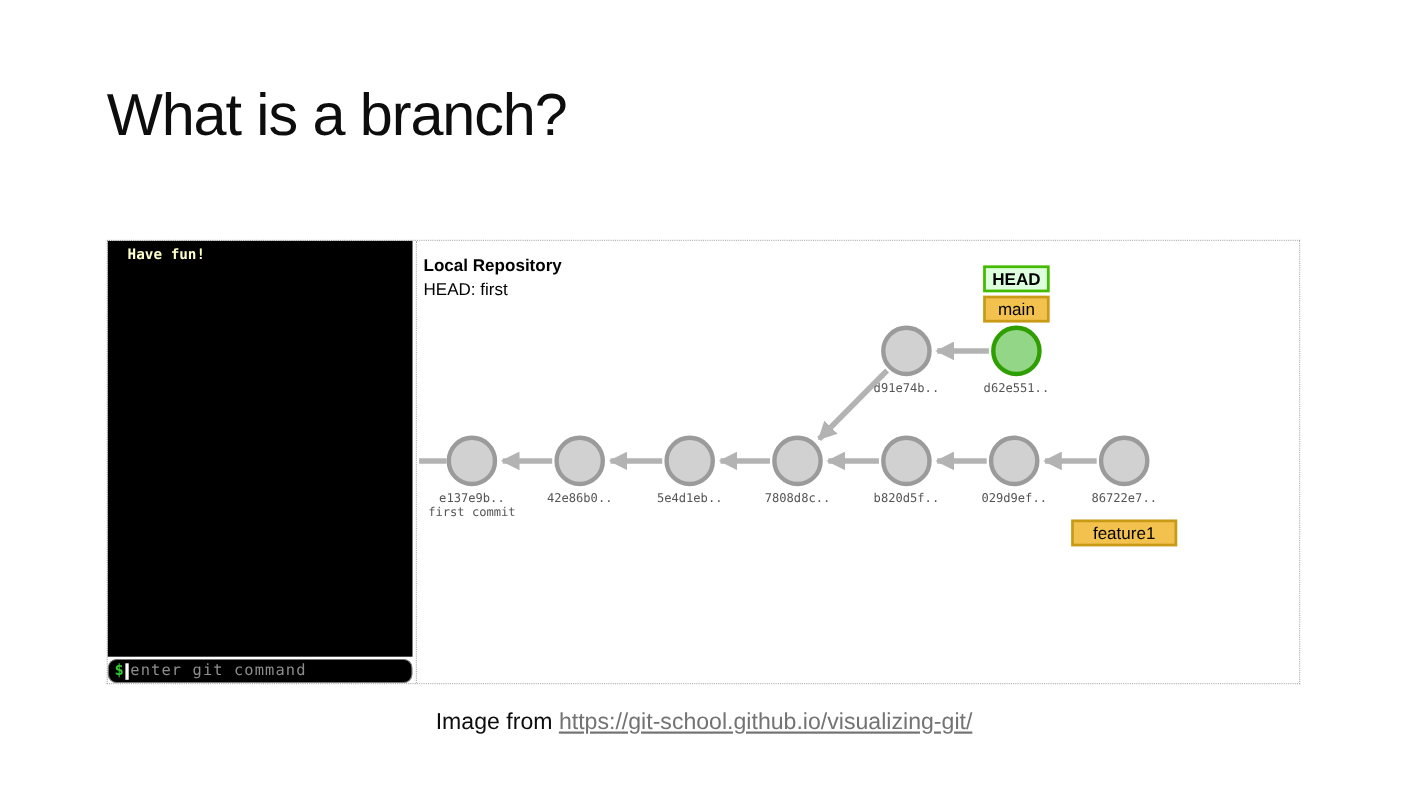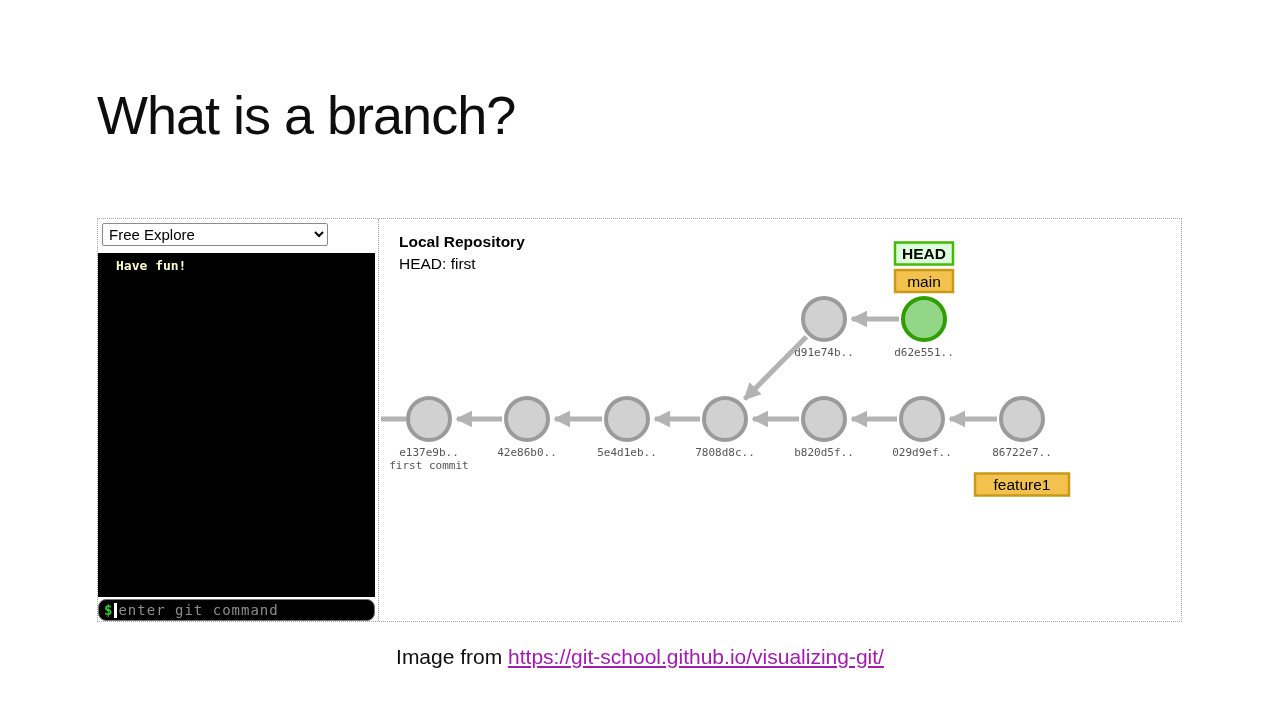--- a/index.html
+++ b/index.html
@@ -2,21 +2,21 @@
 <html><head>
 <meta charset="utf-8">
 <style>
   * { margin:0; padding:0; box-sizing:border-box; }
   html,body { width:1280px; height:720px; background:#ffffff; overflow:hidden;
               font-family:"Liberation Sans", sans-serif; }
 
   .slide { position:relative; width:1280px; height:720px; background:#fff; }
 
   .slide-title {
-    position:absolute; left:97px; top:84px;
+    position:absolute; left:97px; top:74px;
     font-size:54px; font-weight:500; color:#0d0d0d; letter-spacing:-1px;
   }
 
   
   .embed {
     position:absolute; left:97px; top:218px; width:1085px; height:404px;
     border:1px dotted #a6a6a6; background:#fff; display:flex;
   }
 
   .left-col { width:277px; display:flex; flex-direction:column; margin-right:3px; }
@@ -42,44 +42,41 @@
   .cmd-prompt { color:#33cc33; font-weight:bold; margin-right:2px; }
   .cmd-cursor { width:3px; height:15px; background:#fff; margin-right:1px; }
   .cmd-input {
     flex:1; background:transparent; border:none; outline:none;
     font-family:"DejaVu Sans Mono","Liberation Mono", monospace;
     font-size:14px; color:#7dd3fc; letter-spacing:1px;
   }
   .cmd-input::placeholder { color:#8d8d8d; opacity:1; }
 
   .repo-panel { flex:1; position:relative; border-left:1px dotted #a6a6a6; background:#fff; }
-  .repo-header { position:absolute; left:20px; top:12px; font-size:15.5px; color:#000; line-height:22px; }
+  .repo-header { position:absolute; left:6px; top:12px; font-size:15.5px; color:#000; line-height:22px; }
   .repo-title { font-weight:bold; }
   .commit-graph { position:absolute; left:0; top:0; }
 
   
   .caption {
     position:absolute; left:0; top:645px; width:100%;
     text-align:center; font-size:21px; color:#0d0d0d;
   }
-  .caption a { color:#a21caf; text-decoration:underline; }
+  .caption a { color:#737373; text-decoration:underline; }
 </style>
 </head>
 <body>
 
 <div class="slide">
 
   <div class="slide-title">What is a branch?</div>
 
   <div class="embed">
 
     <div class="left-col">
-      <select class="mode-select">
-        <option>Free Explore</option>
-      </select>
 
       <div class="terminal">
         <span>Have fun!</span>
       </div>
 
       <div class="cmd-bar">
         <span class="cmd-prompt">$</span>
         <span class="cmd-cursor"></span>
         <input class="cmd-input" type="text" placeholder="enter git command" style="">
       </div>

